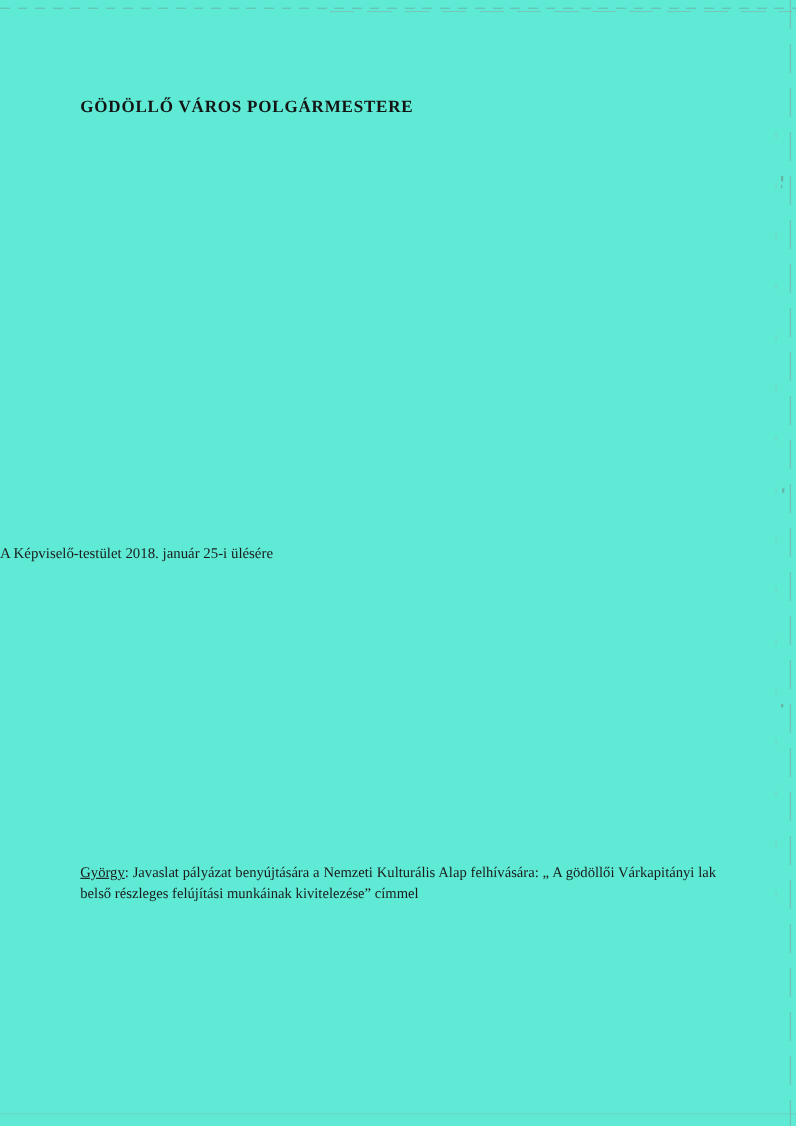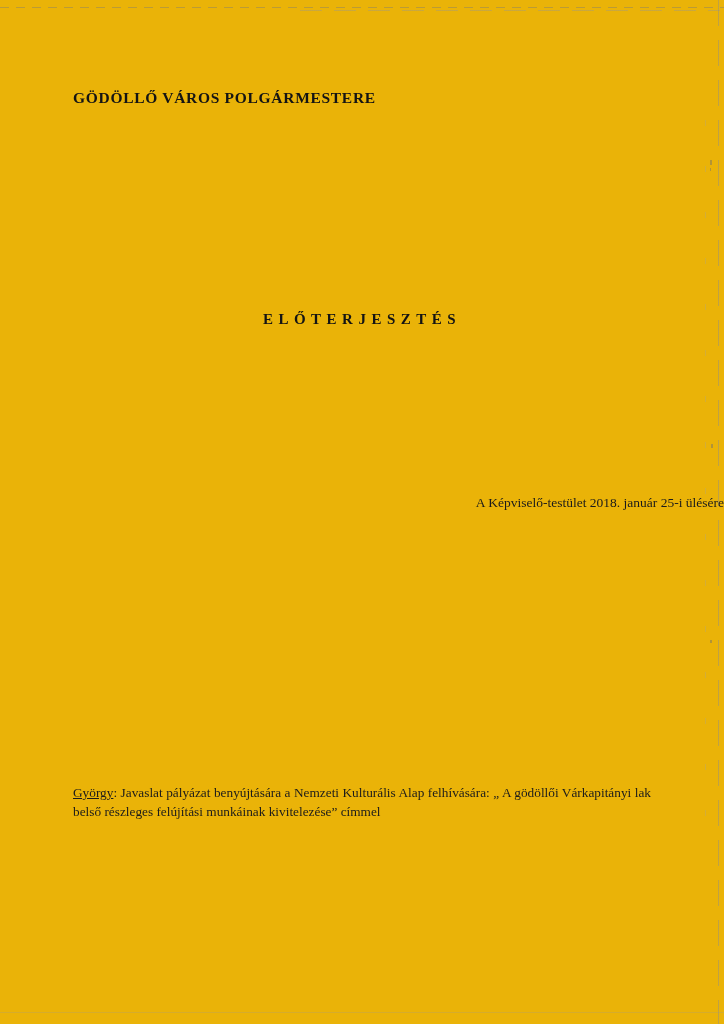--- a/index.html
+++ b/index.html
@@ -13,21 +13,21 @@
     overflow: hidden;
     font-family: "Liberation Serif", serif;
     color: #1a1a1a;
     position: relative;
   }
 
   
   .page {
     position: absolute;
     inset: 0;
-    background: #eab308;
+    background: #5eead4;
     padding-left: 48px;
   }
 
   
   .scan-edge-top {
     position: absolute;
     top: 7px;
     left: 0;
     width: 724px;
     height: 1px;
@@ -112,21 +112,21 @@
     font-size: 15px;
     letter-spacing: 5.5px;
     color: #141414;
   }
 
   .doc-session {
     position: absolute;
     top: 495px;
     left: 0;
     width: 724px;
-    text-align: right;
+    text-align: left;
     font-size: 13.5px;
     color: #1b1b1b;
   }
 
   .doc-subject {
     position: absolute;
     top: 783px;
     left: 73px;
     width: 578px;
     font-size: 13.3px;
@@ -162,21 +162,20 @@
   <div class="scan-edge-right"></div>
   <div class="scan-edge-right2"></div>
   <div class="scan-speck" style="top:160px; right:12px; width:2px; height:5px;"></div>
   <div class="scan-speck" style="top:168px; right:13px; width:1px; height:3px;"></div>
   <div class="scan-speck" style="top:444px; right:11px; width:2px; height:4px;"></div>
   <div class="scan-speck" style="top:640px; right:12px; width:2px; height:3px;"></div>
   <div class="scan-speck" style="top:1012px; left:0px; width:724px; height:1px; background:rgba(150,150,150,0.25);"></div>
 
   <div class="doc-header">GÖDÖLLŐ VÁROS POLGÁRMESTERE</div>
 
-  <div class="doc-doctype">ELŐTERJESZTÉS</div>
 
   <div class="doc-session">A Képviselő-testület 2018. január 25-i ülésére</div>
 
   <div class="doc-subject">
     <span class="label-underline">György</span><span>: </span><span class="body">Javaslat pályázat benyújtására a Nemzeti Kulturális Alap felhívására: „ A gödöllői Várkapitányi lak belső részleges felújítási munkáinak kivitelezése” címmel</span>
   </div>
 
 
 </div>
 

